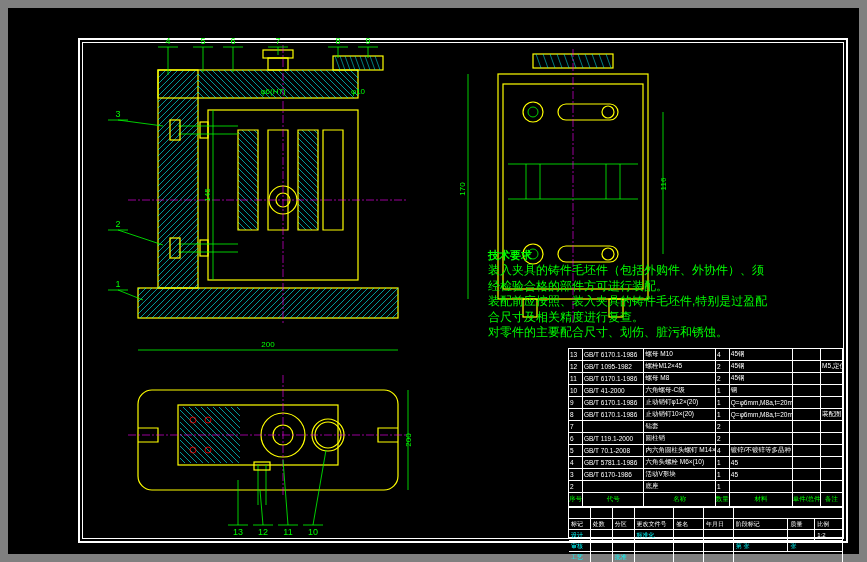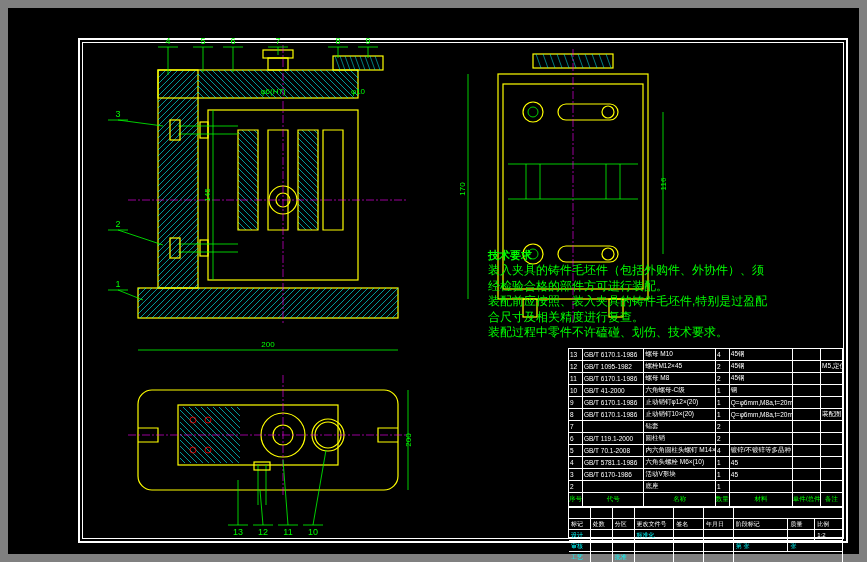--- a/index.html
+++ b/index.html
@@ -243,21 +243,21 @@
     <line x1="-10" y1="20" x2="-10" y2="245" class="gline"></line>
     <text x="-13" y="135" class="dtext" transform="rotate(-90 -13 135)">170</text>
     <line x1="185" y1="58" x2="185" y2="200" class="gline"></line>
     <text x="188" y="130" class="dtext" transform="rotate(-90 188 130)">116</text>
   </svg>
 
   <div class="notes">
     <div class="notes-title">技术要求</div>
     <div class="notes-line">装入夹具的铸件毛坯件（包括外购件、外协件）、须经检验合格的部件方可进行装配。</div>
     <div class="notes-line">装配前应按照、装入夹具的铸件毛坯件,特别是过盈配合尺寸及相关精度进行复查。</div>
-    <div class="notes-line">装配过程中零件不许磕碰、划伤、技术要求。</div>
+    <div class="notes-line">对零件的主要配合尺寸、划伤、脏污和锈蚀。</div>
   </div>
 
   <div class="titleblock">
     <div>
       <div class="tb-row">
           <div class="tb-cell tb-c1">13</div>
           <div class="tb-cell tb-c2">GB/T 6170.1-1986</div>
           <div class="tb-cell tb-c3">螺母 M10</div>
           <div class="tb-cell tb-c4">4</div>
           <div class="tb-cell tb-c5">45钢</div>

